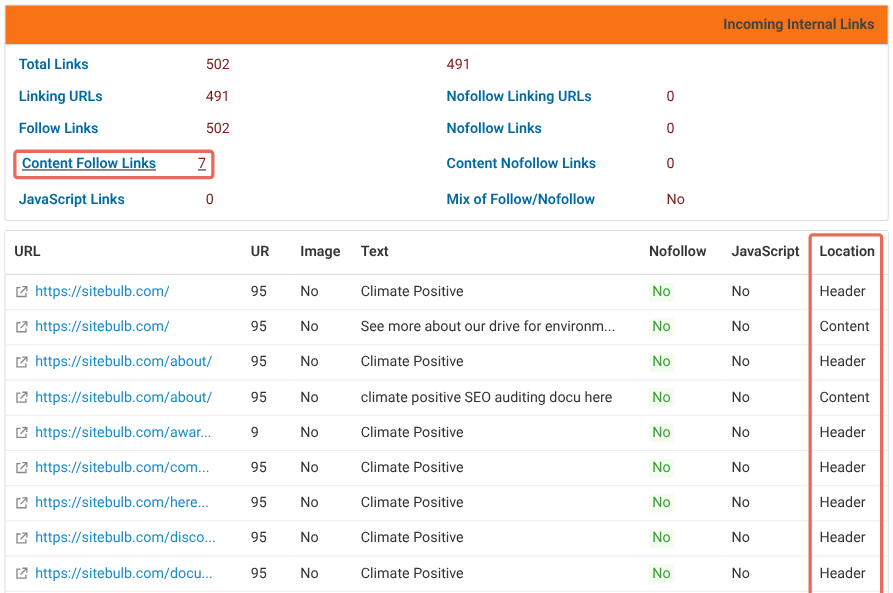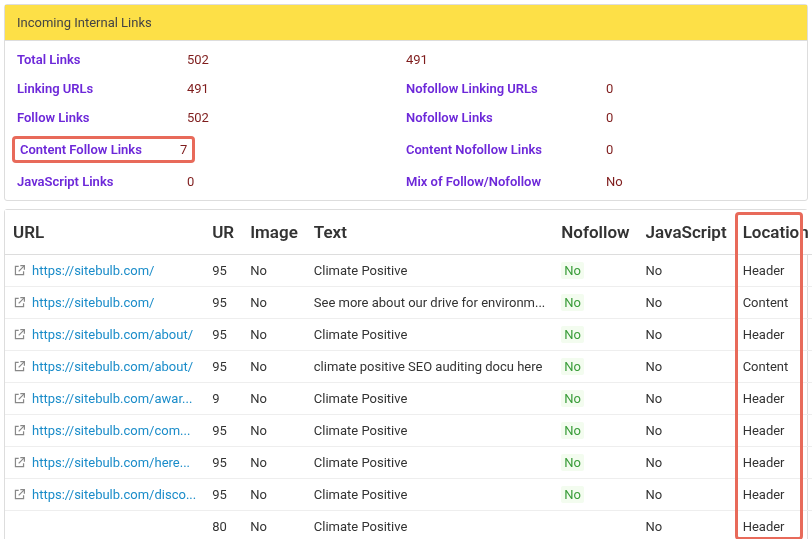--- a/index.html
+++ b/index.html
@@ -9,43 +9,44 @@
       color: #333;
       background: #fff;
       width: 812px;
     }
     .panel {
       border: 1px solid #ddd;
       border-radius: 3px;
       margin: 4px;
     }
     .panel-header {
-      background: #fde047;
+      background: #f97316;
       padding: 10px 12px;
-      font-weight: 400;
+      font-weight: 700;
       border-bottom: 1px solid #ddd;
       color: #444;
+      text-align: right;
     }
     .stats-body {
       padding: 4px 0;
     }
     .stats-row {
       display: flex;
       padding: 7px 12px;
     }
     .stats-cell {
       display: flex;
       align-items: center;
     }
     .stats-cell.left { flex: 0 0 50%; }
     .stats-cell.right { flex: 0 0 50%; }
     .stats-label {
       flex: 0 0 170px;
       font-weight: 600;
-      color: #6d28d9;
+      color: #0369a1;
     }
     .stats-value {
       color: #7f1d1d;
     }
     .highlight-box {
       border: 3px solid #e86a5a;
       border-radius: 4px;
       padding: 3px 5px;
       margin: -3px -5px;
       display: inline-flex;
@@ -62,21 +63,21 @@
     table {
       width: 100%;
       border-collapse: collapse;
     }
     thead th {
       text-align: left;
       font-weight: 600;
       padding: 12px 8px;
       border-bottom: 1px solid #ddd;
       color: #333;
-      font-size: 17px;
+      font-size: 13px;
       background: #fff;
     }
     tbody td {
       padding: 8px 8px;
       border-bottom: 1px solid #eee;
       color: #333;
       vertical-align: middle;
     }
     tbody tr:last-child td { border-bottom: none; }
     .col-url { width: 215px; }
@@ -168,21 +169,21 @@
             <span class="stats-value">502</span>
           </div>
         </div>
         <div class="stats-cell right">
           <span class="stats-label" style="flex: 0 0 200px;">Nofollow Links</span>
           <span class="stats-value">0</span>
         </div>
       </div>
       <div class="stats-row">
         <div class="stats-cell left">
-          <div class="highlight-box" style="display: flex; ">
+          <div class="highlight-box" style="display: flex;  text-decoration: underline;">
             <span class="stats-label">Content Follow Links</span>
             <span class="stats-value">7</span>
           </div>
         </div>
         <div class="stats-cell right">
           <span class="stats-label" style="flex: 0 0 200px;">Content Nofollow Links</span>
           <span class="stats-value">0</span>
         </div>
       </div>
       <div class="stats-row">
@@ -352,20 +353,38 @@
             </div>
           </td>
           <td>95</td>
           <td>No</td>
           <td class="text-cell">Climate Positive</td>
           <td><span class="green-no">No</span></td>
           <td>No</td>
           <td>Header</td>
         </tr>
         <tr>
+          <td>
+            <div class="url-cell">
+              <svg class="ext-icon" viewBox="0 0 16 16" fill="none" stroke="currentColor" stroke-width="1.5">
+                <path d="M7 3H3v10h10V9"></path>
+                <path d="M9 2h5v5"></path>
+                <path d="M14 2L7 9"></path>
+              </svg>
+              <a class="url-link" href="#">https://sitebulb.com/docu...</a>
+            </div>
+          </td>
+          <td>95</td>
+          <td>No</td>
+          <td class="text-cell">Climate Positive</td>
+          <td><span class="green-no">No</span></td>
+          <td>No</td>
+          <td>Header</td>
+        </tr>
+        <tr>
           <td></td>
           <td>80</td>
           <td>No</td>
           <td class="text-cell">Climate Positive</td>
           <td></td>
           <td>No</td>
           <td>Header</td>
         </tr>
       </tbody>
   </table>

